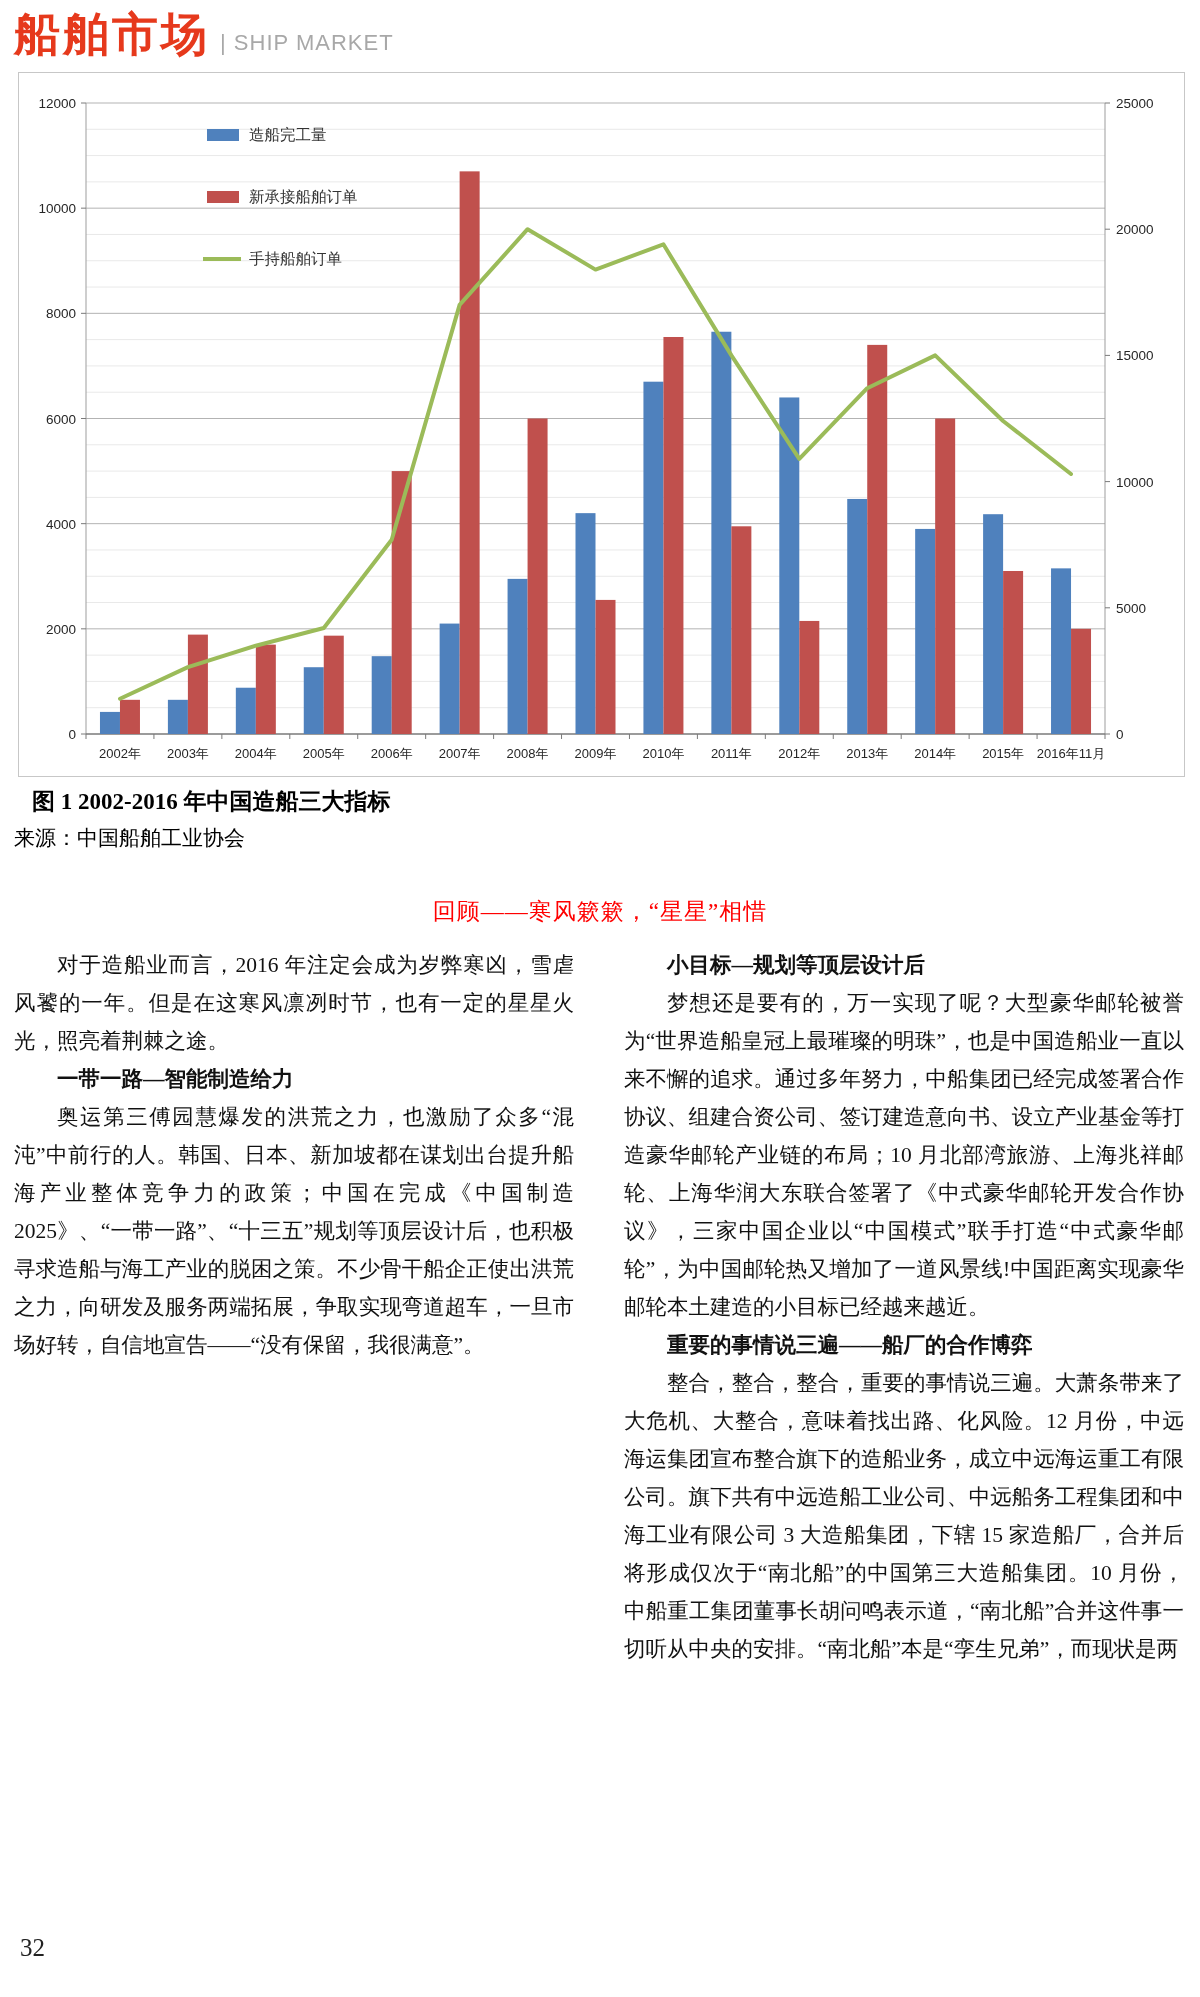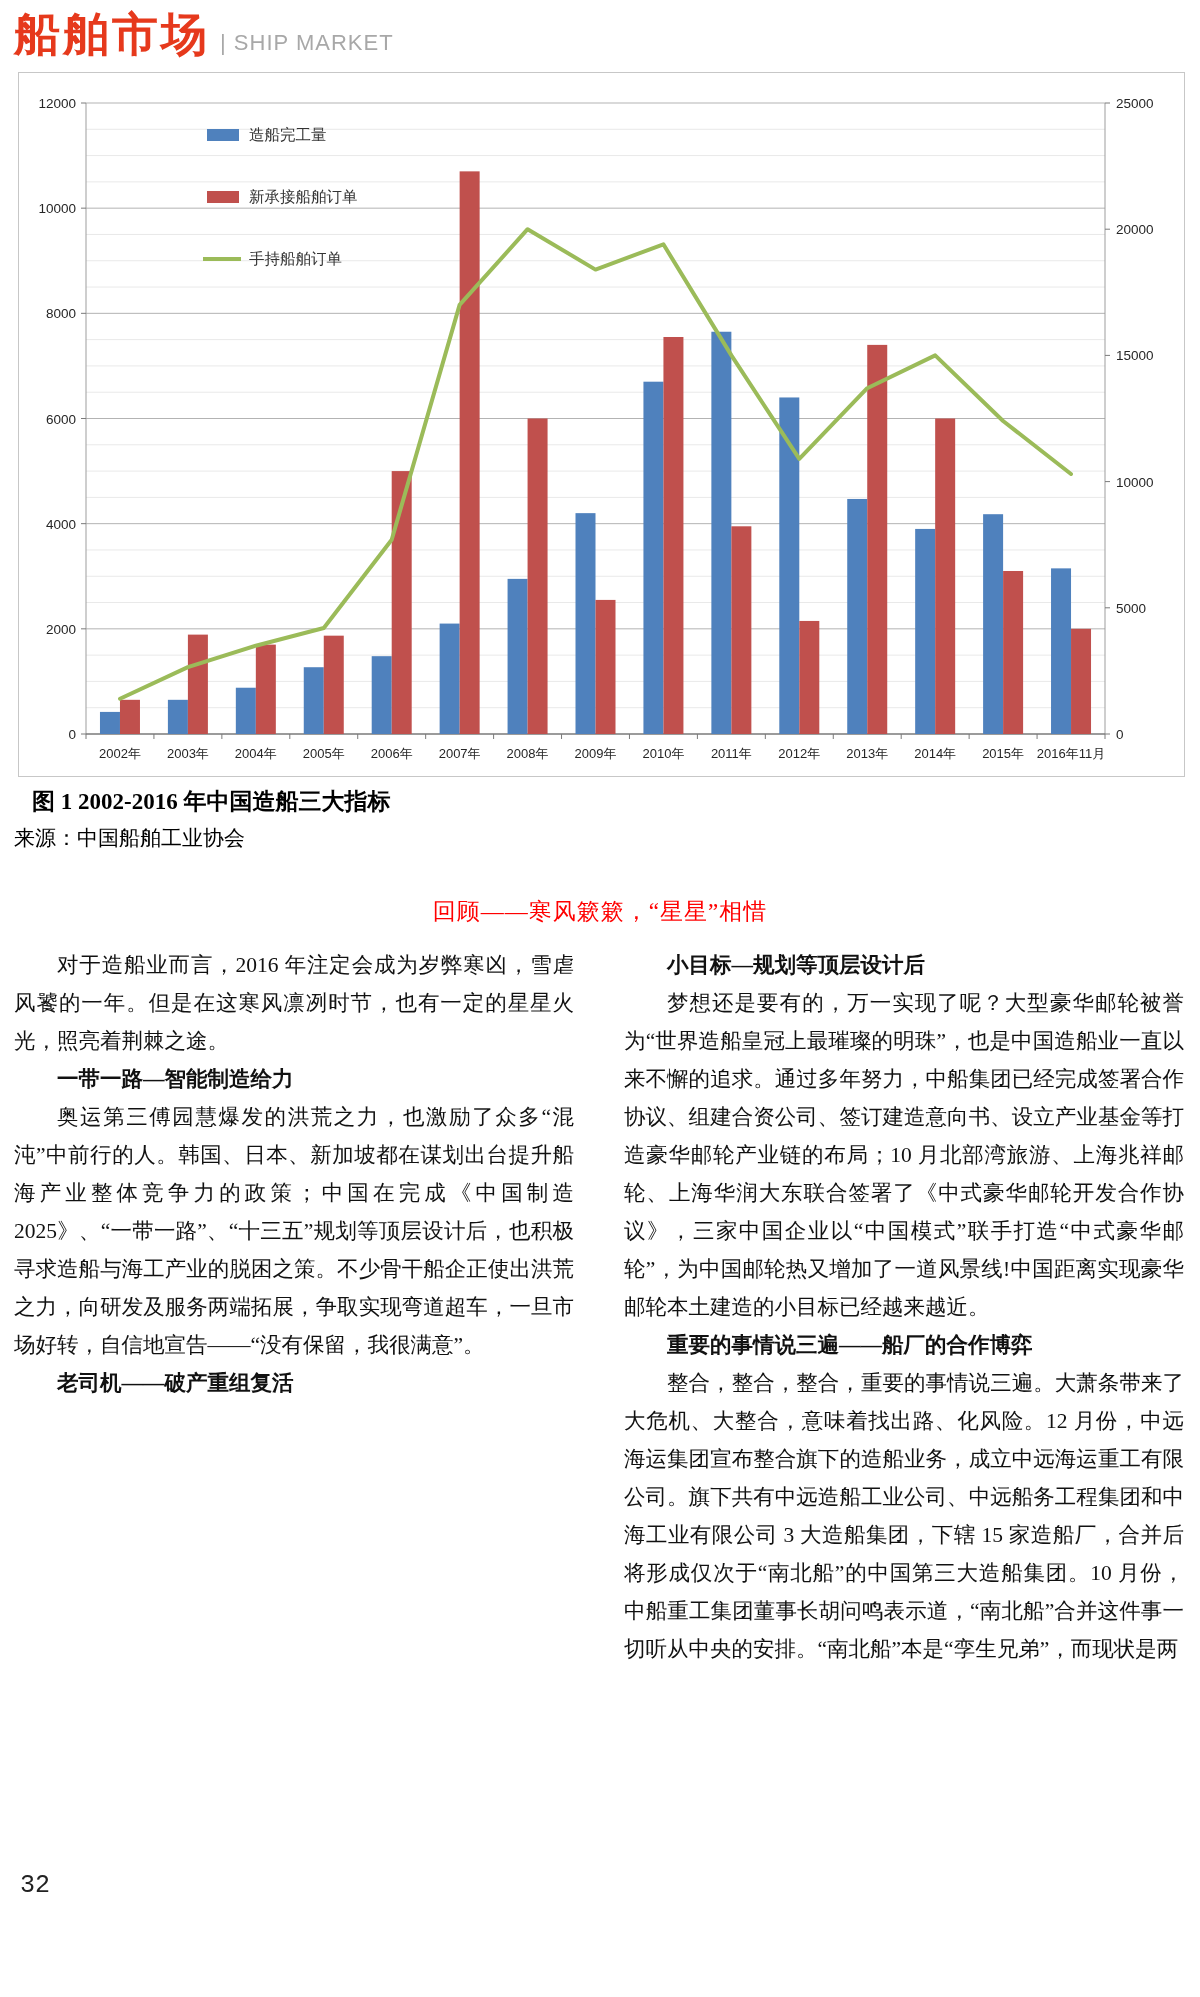--- a/index.html
+++ b/index.html
@@ -37,22 +37,22 @@
     position:absolute; left:0; top:896px; width:100%; text-align:center;
     color:#ff0000; font-weight:normal; font-size:23px; letter-spacing:1px;
   }
 
   .columns { position:absolute; left:14px; top:946px; width:1170px; display:flex; gap:50px;justify-content:center; }
   .col { width:565px; font-size:21.5px; line-height:38px; text-align:justify; }
   .col p { margin:0; text-indent:2em; }
   .col p.h { font-weight:bold; }
 
   .page-number {
-    position:absolute; left:20px; top:1871px; font-size:25px; color:#222;
-    font-family:Liberation Mono, monospace;
+    position:absolute; left:20px; top:1934px; font-size:25px; color:#222;
+    font-family:Liberation Serif, serif;
   }
 </style>
 </head>
 <body>
 
 <div class="page">
 
   <div class="hdr">
     <span class="cn">船舶市场</span><span class="en">| SHIP MARKET</span>
   </div>
@@ -186,21 +186,20 @@
   <div class="caption">图 1 2002-2016 年中国造船三大指标</div>
   <div class="source">来源：中国船舶工业协会</div>
 
   <div class="red-heading">回顾——寒风簌簌，“星星”相惜</div>
 
   <div class="columns">
     <div class="col" id="col-left">
         <p>对于造船业而言，2016 年注定会成为岁弊寒凶，雪虐风饕的一年。但是在这寒风凛冽时节，也有一定的星星火光，照亮着荆棘之途。</p>
         <p class="h">一带一路—智能制造给力</p>
         <p>奥运第三傅园慧爆发的洪荒之力，也激励了众多“混沌”中前行的人。韩国、日本、新加坡都在谋划出台提升船海产业整体竞争力的政策；中国在完成《中国制造 2025》、“一带一路”、“十三五”规划等顶层设计后，也积极寻求造船与海工产业的脱困之策。不少骨干船企正使出洪荒之力，向研发及服务两端拓展，争取实现弯道超车，一旦市场好转，自信地宣告——“没有保留，我很满意”。</p>
-        <p class="h">老司机——破产重组复活</p>
       </div>
     <div class="col" id="col-right">
         <p class="h">小目标—规划等顶层设计后</p>
         <p>梦想还是要有的，万一实现了呢？大型豪华邮轮被誉为“世界造船皇冠上最璀璨的明珠”，也是中国造船业一直以来不懈的追求。通过多年努力，中船集团已经完成签署合作协议、组建合资公司、签订建造意向书、设立产业基金等打造豪华邮轮产业链的布局；10 月北部湾旅游、上海兆祥邮轮、上海华润大东联合签署了《中式豪华邮轮开发合作协议》，三家中国企业以“中国模式”联手打造“中式豪华邮轮”，为中国邮轮热又增加了一道风景线!中国距离实现豪华邮轮本土建造的小目标已经越来越近。</p>
         <p class="h">重要的事情说三遍——船厂的合作博弈</p>
         <p>整合，整合，整合，重要的事情说三遍。大萧条带来了大危机、大整合，意味着找出路、化风险。12 月份，中远海运集团宣布整合旗下的造船业务，成立中远海运重工有限公司。旗下共有中远造船工业公司、中远船务工程集团和中海工业有限公司 3 大造船集团，下辖 15 家造船厂，合并后将形成仅次于“南北船”的中国第三大造船集团。10 月份，中船重工集团董事长胡问鸣表示道，“南北船”合并这件事一切听从中央的安排。“南北船”本是“孪生兄弟”，而现状是两</p>
       </div>
   </div>
 
   <div class="page-number">32</div>

